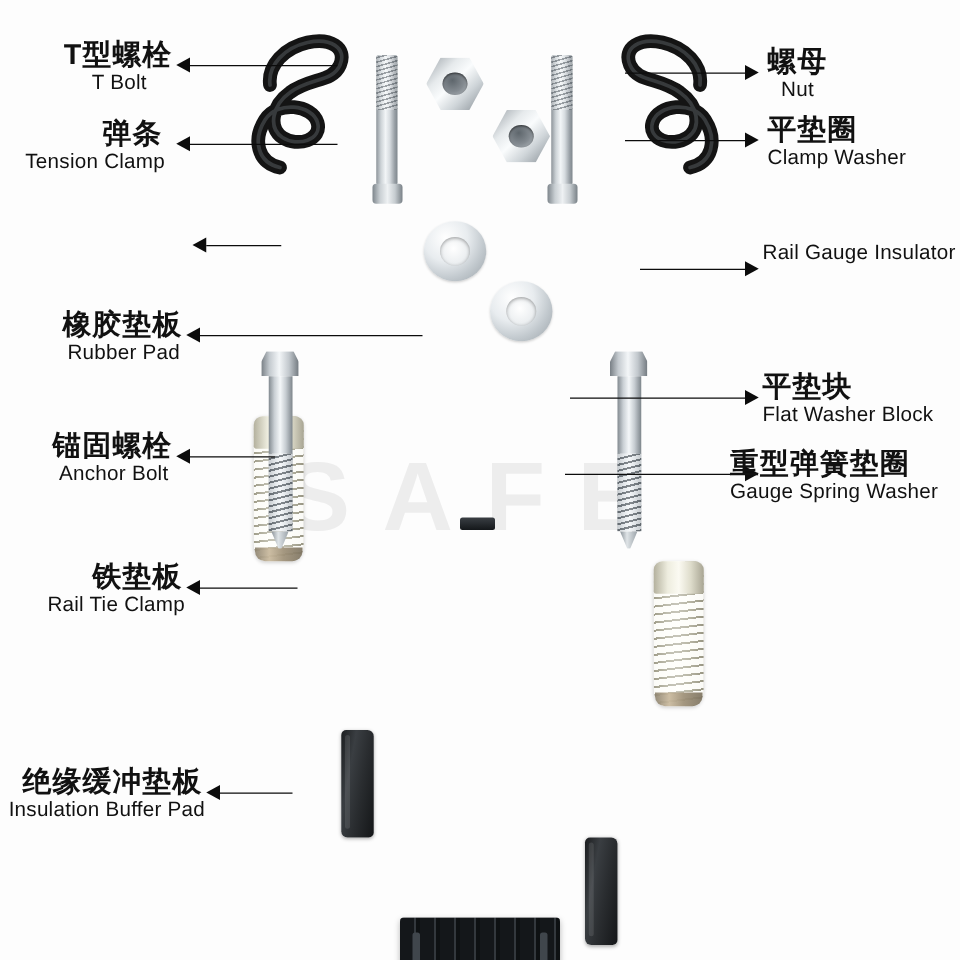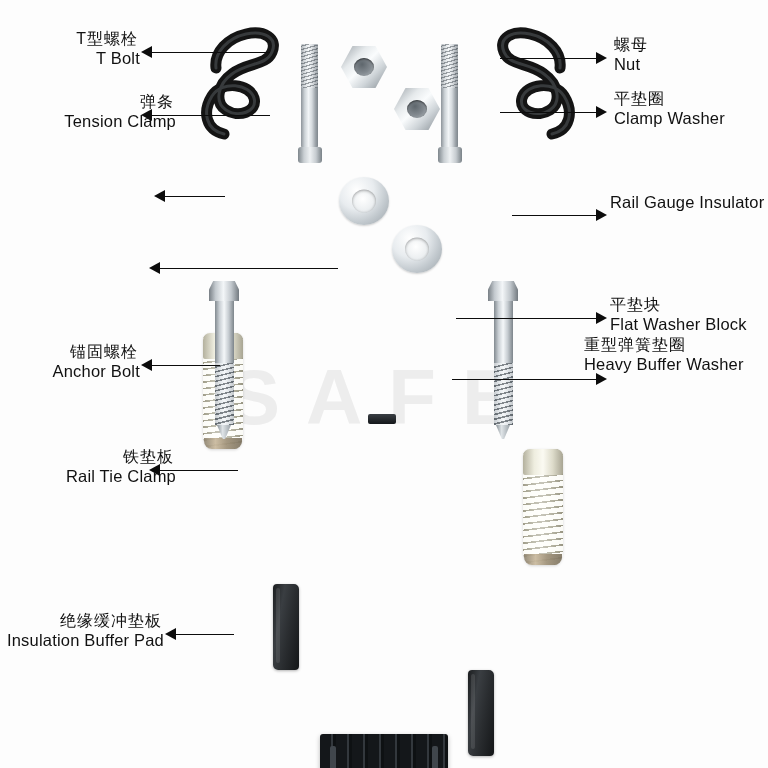--- a/index.html
+++ b/index.html
@@ -32,28 +32,29 @@
 
   
   .callout {
     position: absolute;
     z-index: 40;
     line-height: 1.18;
     color: #111;
     white-space: nowrap;
   }
   .callout .cn {
-    font-size: 16px;
-    font-weight: 400;
+    font-size: 23px;
+    font-weight: 700;
     letter-spacing: 1px;
   }
   .callout .en {
     font-size: 16.5px;
     font-weight: 400;
     letter-spacing: .2px;
+    text-align: center;
   }
   .callout.left { text-align: right; }
   .callout.right { text-align: left; }
   .callout.left .cn { padding-right: 2px; }
 
   
   .leader {
     position: absolute;
     height: 0;
     border-top: 1.6px solid #0c0c0c;
@@ -351,33 +352,37 @@
   <div class="arrowhead r" style="left:596px; top:312px;"></div>
 
   <div class="leader" style="left:452px; top:379px; width:144px;"></div>
   <div class="arrowhead r" style="left:596px; top:373px;"></div>
 
   <div class="callout left" style="right:628px; top:30px;">
     <div class="cn">T型螺栓</div>
     <div class="en">T Bolt</div>
   </div>
 
-  <div class="callout left" style="right:592px; top:93px;">
+  <div class="callout left" style="right:636px; top:93px;">
     <div class="cn">弹条</div>
     <div class="en">Tension Clamp</div>
   </div>
 
 
+  <div class="callout left" style="right:620px; top:246px;">
+    <div class="cn">橡胶垫板</div>
+    <div class="en">Rubber Pad</div>
+  </div>
 
   <div class="callout left" style="right:628px; top:343px;">
     <div class="cn">锚固螺栓</div>
     <div class="en">Anchor Bolt</div>
   </div>
 
-  <div class="callout left" style="right:592px; top:448px;">
+  <div class="callout left" style="right:620px; top:448px;">
     <div class="cn">铁垫板</div>
     <div class="en">Rail Tie Clamp</div>
   </div>
 
   <div class="callout left" style="right:604px; top:612px;">
     <div class="cn">绝缘缓冲垫板</div>
     <div class="en">Insulation Buffer Pad</div>
   </div>
 
   <div class="callout right" style="left:614px; top:36px;">
@@ -392,18 +397,18 @@
 
   <div class="callout right" style="left:610px; top:193px;">
     <div class="en">Rail Gauge Insulator</div>
   </div>
 
   <div class="callout right" style="left:610px; top:296px;">
     <div class="cn">平垫块</div>
     <div class="en">Flat Washer Block</div>
   </div>
 
-  <div class="callout right" style="left:584px; top:336px;">
+  <div class="callout right" style="left:584px; top:357px;">
     <div class="cn">重型弹簧垫圈</div>
-    <div class="en">Heavy Buffer Washer</div>
+    <div class="en">Gauge Spring Washer</div>
   </div>
 
 </div>
 
 </body></html>

